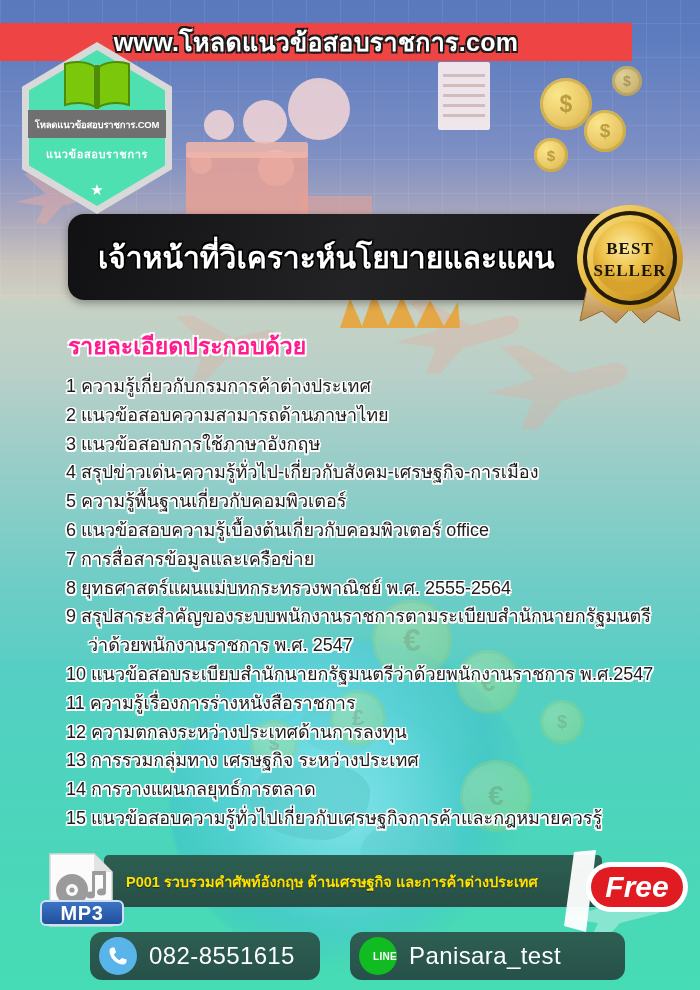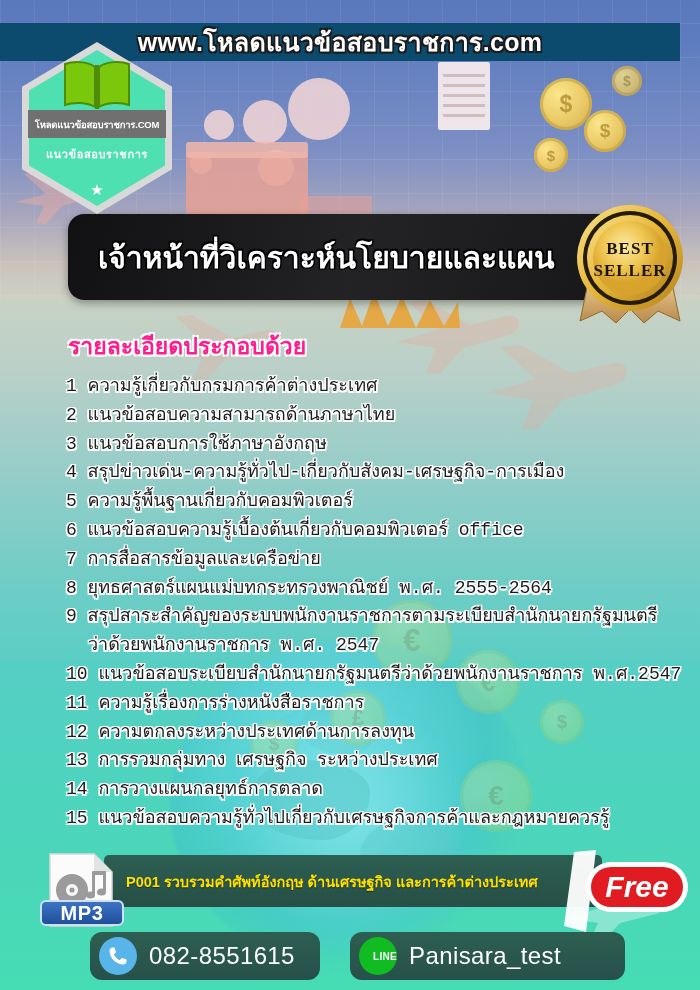--- a/index.html
+++ b/index.html
@@ -98,22 +98,22 @@
   
   .box{ position:absolute; background:#e8a195; opacity:.85; }
   .box.lid{ background:#f0b6aa; }
 
   
   .paper{ position:absolute; background:rgba(252,240,240,.9); border-radius:2px;}
   .paper i{ position:absolute; left:10%; height:3px; width:80%; background:rgba(190,160,160,.6);}
 
   
   .site-bar{
-    position:absolute; left:0; top:23px; width:680px; height:38px;
-    background:#0c4a6e;
+    position:absolute; left:0; top:23px; width:632px; height:38px;
+    background:#ef4444;
     display:flex; align-items:center; justify-content:center;
     z-index:6;
   }
   .site-bar .url{
     font-size:25px; font-weight:bold; color:#ffffff; letter-spacing:.3px;
     text-shadow:
       -1.6px -1.6px 0 #1b1b1b, 1.6px -1.6px 0 #1b1b1b,
       -1.6px  1.6px 0 #1b1b1b, 1.6px  1.6px 0 #1b1b1b,
        0 0 2px #1b1b1b;
     white-space:nowrap;
@@ -191,21 +191,21 @@
     font-size:23px; font-weight:bold; color:#ff1c8e;
     text-shadow:
       -1.7px -1.7px 0 #ffffff, 1.7px -1.7px 0 #ffffff,
       -1.7px  1.7px 0 #ffffff, 1.7px  1.7px 0 #ffffff,
       0 0 2px #ffffff;
     white-space:nowrap;
   }
 
   
   .list{
-    position:absolute; left:66px; top:372px; width:620px; z-index:7;font-family:Liberation Mono, monospace;
+    position:absolute; left:66px; top:372px; width:620px; z-index:7;
   }
   .list .row{
     font-size:18px; color:#1c1c1c; line-height:28.8px; white-space:nowrap;
     text-shadow:
       -1.5px -1.5px 0 #ffffff, 1.5px -1.5px 0 #ffffff,
       -1.5px  1.5px 0 #ffffff, 1.5px  1.5px 0 #ffffff,
       -1.5px 0 0 #ffffff, 1.5px 0 0 #ffffff,
        0 -1.5px 0 #ffffff, 0 1.5px 0 #ffffff;
   }
   .list .row.cont{ padding-left:22px; }

